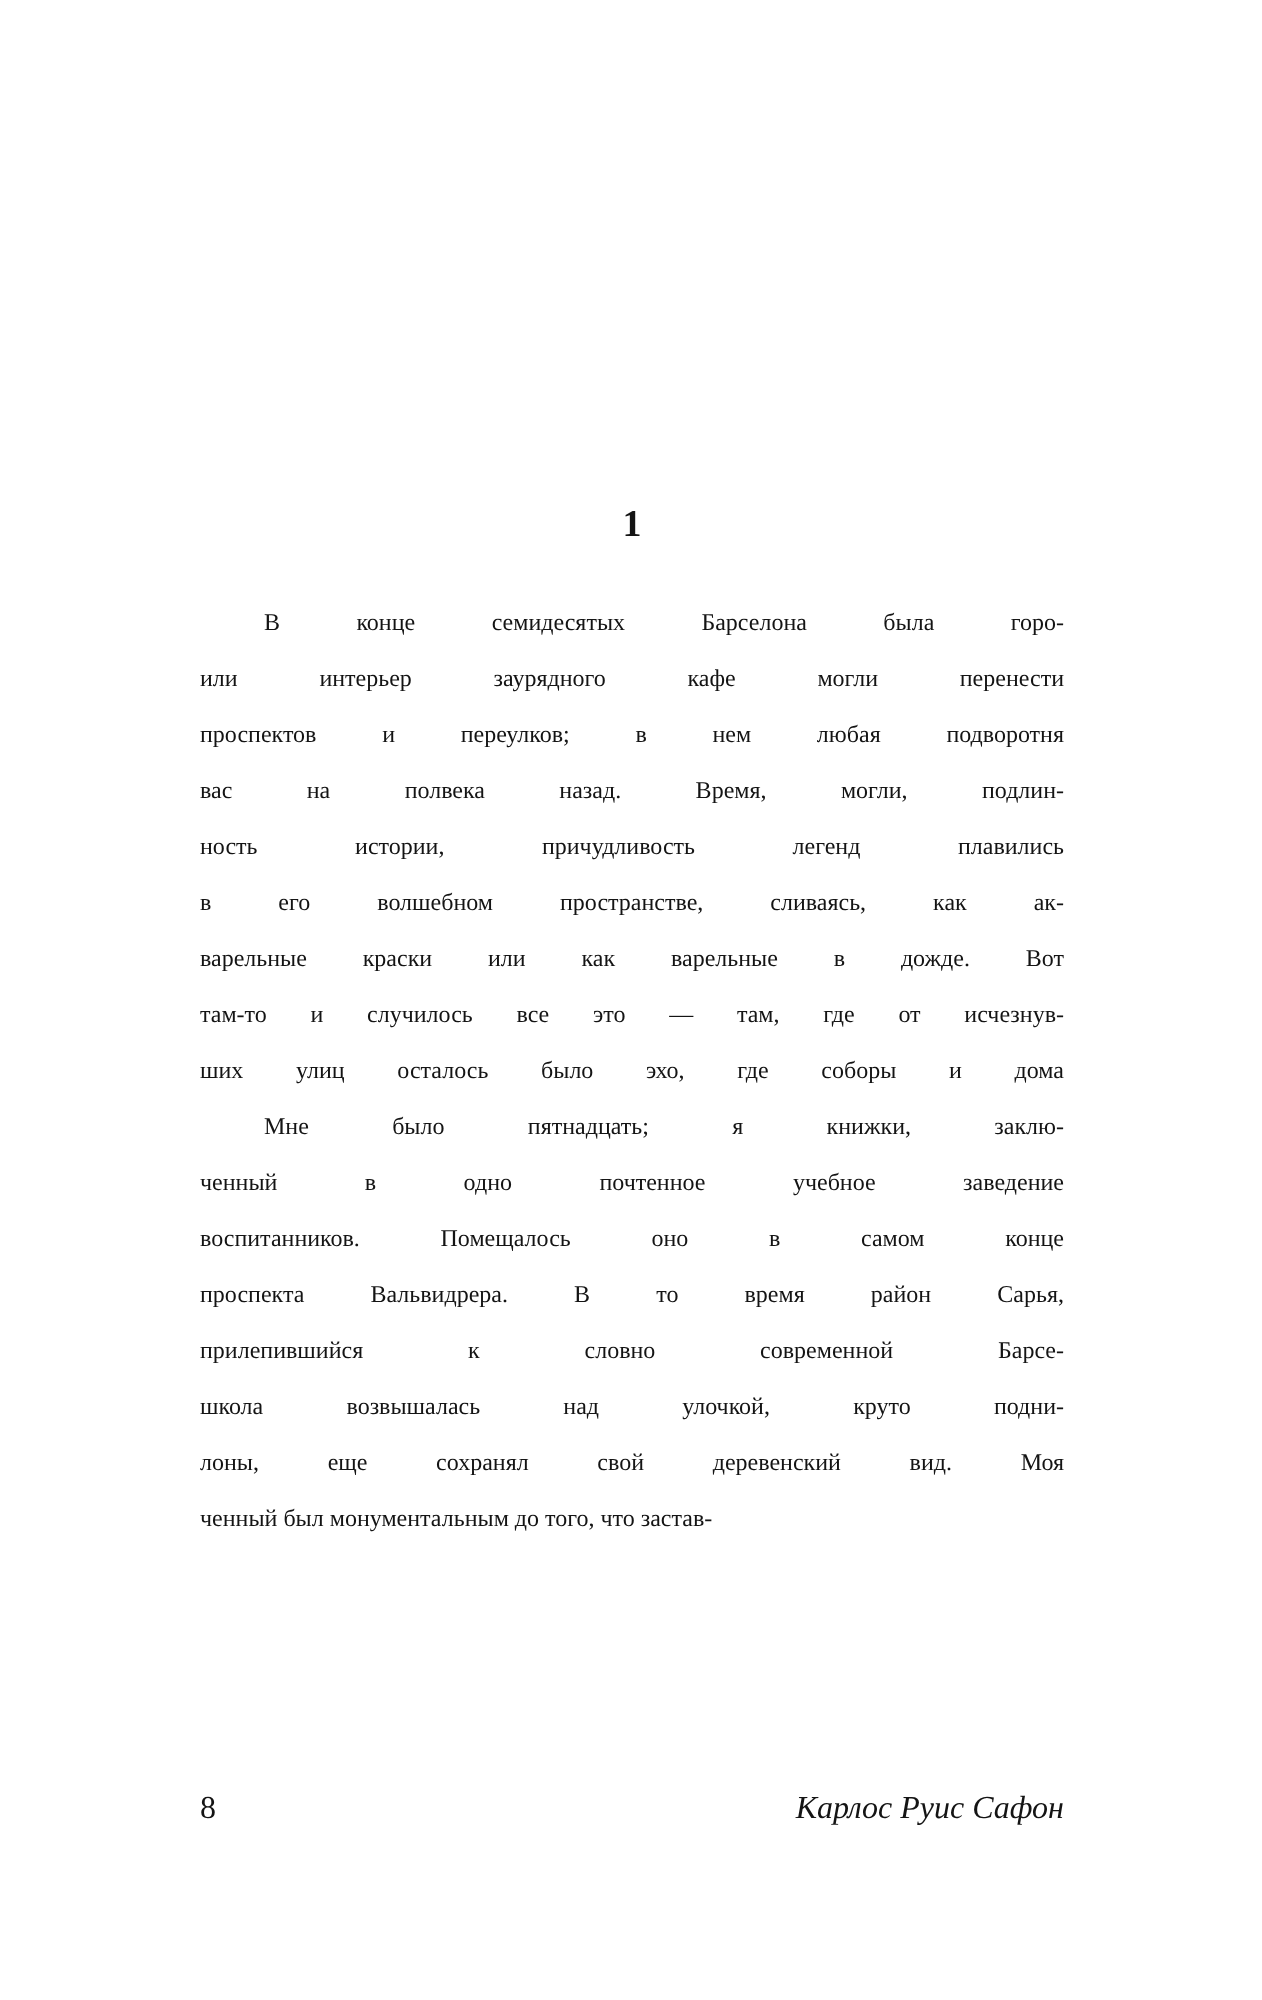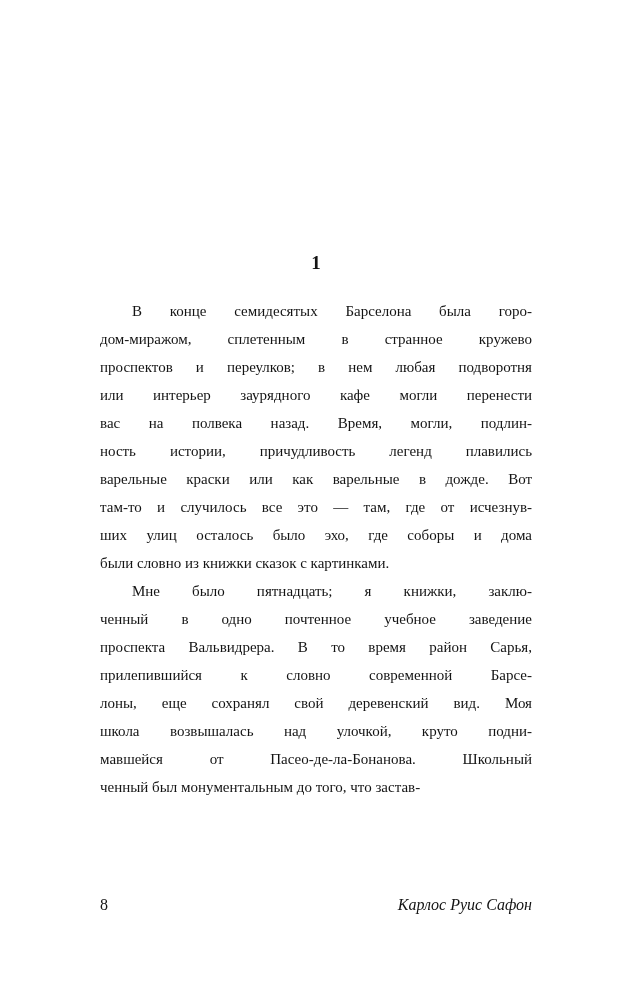--- a/index.html
+++ b/index.html
@@ -23,21 +23,21 @@
     width: 432px;
     text-align: center;
     font-weight: bold;
     font-size: 19px;
   }
   .text-block {
     position: absolute;
     top: 297px;
     left: 100px;
     width: 432px;
-    font-size: 15px;
+    font-size: 12px;
     line-height: 28px;
   }
   .paragraph {
     margin: 0;
   }
   .line {
     text-align: justify;
     text-align-last: justify;
   }
   .line.last {
@@ -63,38 +63,37 @@
 </head>
 <body>
 
 <div class="page">
 
   <div class="chapter-number">1</div>
 
   <div class="text-block">
       <div class="paragraph">
         <div class="line first">В конце семидесятых Барселона была горо-</div>
-        <div class="line">дом-миражом, сплетенным в странное кружево</div>
+        <div class="line">или интерьер заурядного кафе могли перенести</div>
         <div class="line">проспектов и переулков; в нем любая подворотня</div>
-        <div class="line">или интерьер заурядного кафе могли перенести</div>
         <div class="line">вас на полвека назад. Время, могли, подлин-</div>
         <div class="line">ность истории, причудливость легенд плавились</div>
+        <div class="line">в его волшебном пространстве, сливаясь, как ак-</div>
         <div class="line">варельные краски или как варельные в дожде. Вот</div>
         <div class="line">там-то и случилось все это — там, где от исчезнув-</div>
         <div class="line">ших улиц осталось было эхо, где соборы и дома</div>
-        <div class="line last">были словно из книжки сказок с картинками.</div>
       </div>
       <div class="paragraph">
         <div class="line first">Мне было пятнадцать; я книжки, заклю-</div>
         <div class="line">ченный в одно почтенное учебное заведение</div>
+        <div class="line">воспитанников. Помещалось оно в самом конце</div>
         <div class="line">проспекта Вальвидрера. В то время район Сарья,</div>
         <div class="line">прилепившийся к словно современной Барсе-</div>
+        <div class="line">школа возвышалась над улочкой, круто подни-</div>
         <div class="line">лоны, еще сохранял свой деревенский вид. Моя</div>
-        <div class="line">школа возвышалась над улочкой, круто подни-</div>
-        <div class="line">мавшейся от Пасео-де-ла-Бонанова. Школьный</div>
         <div class="line last">ченный был монументальным до того, что застав-</div>
       </div>
     </div>
 
   <div class="footer">
     <span class="page-number">8</span>
     <span class="author">Карлос Руис Сафон</span>
   </div>
 
 </div>

